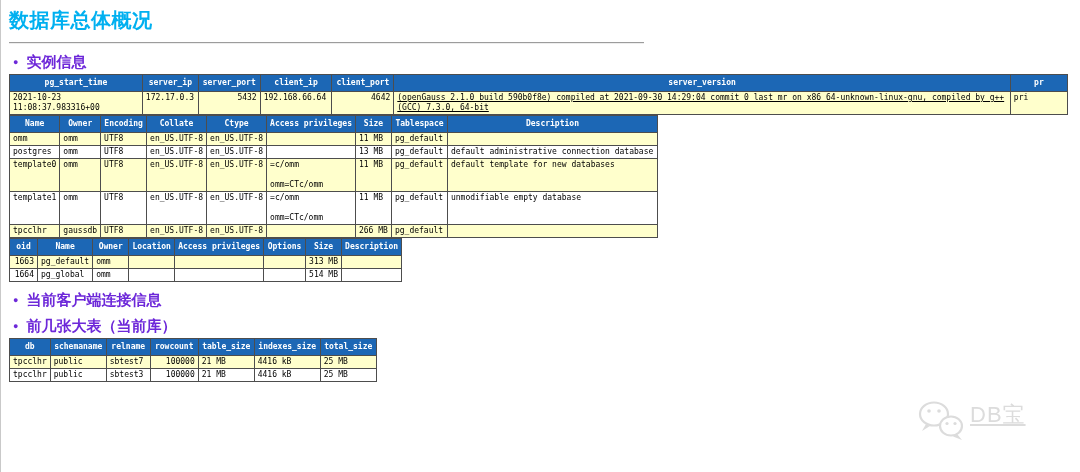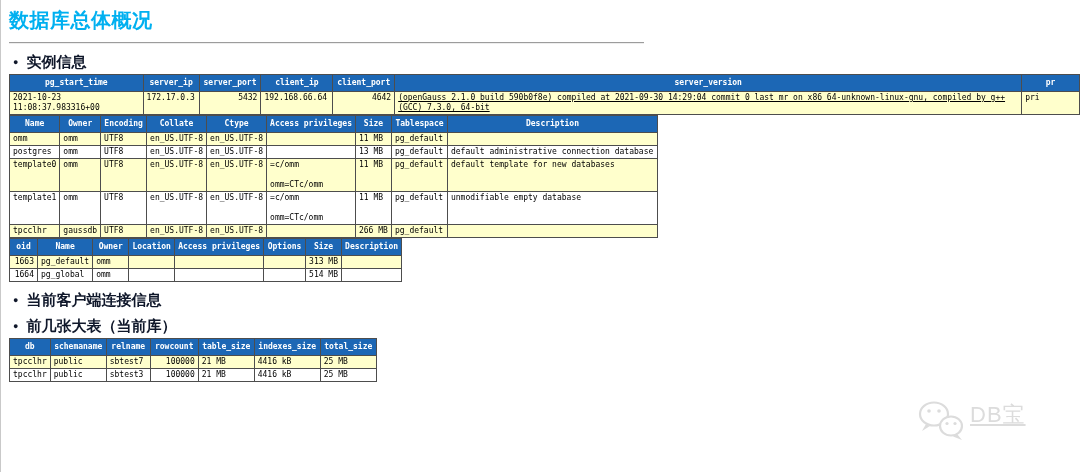--- a/index.html
+++ b/index.html
@@ -3,36 +3,36 @@
 <meta charset="utf-8">
 <style>
   * { margin: 0; box-sizing: border-box; }
   html, body { background: #fff; }
   #screen {
     position: relative;
     width: 1080px; height: 472px;
     overflow: hidden;
     background: #ffffff;
     border-left: 1px solid #c9c9c9;
-    padding: 7px 0 0 8px;
+    padding: 7px 12px 0 8px;
     font-family: "Liberation Sans", sans-serif;
   }
   .title {
     color: #00B0F0;
     font-size: 20px; font-weight: bold;
     margin: 0 0 8px 0;
     letter-spacing: 0.5px;
   }
   .rule {
     width: 635px; height: 2px;
     border-top: 1px solid #9c9c9c;
     border-bottom: 1px solid #ededed;
   }
   .sec-h {
-    color: #0f172a;
+    color: #6d28d9;
     font-size: 15px; font-weight: bold;
     margin: 10px 0 4px 0;
     padding-left: 4px;
     line-height: 15px;
     white-space: nowrap;
   }
   .sec-h .bullet {
     font-size: 9px;
     vertical-align: 2px;
     margin-right: 8px;

